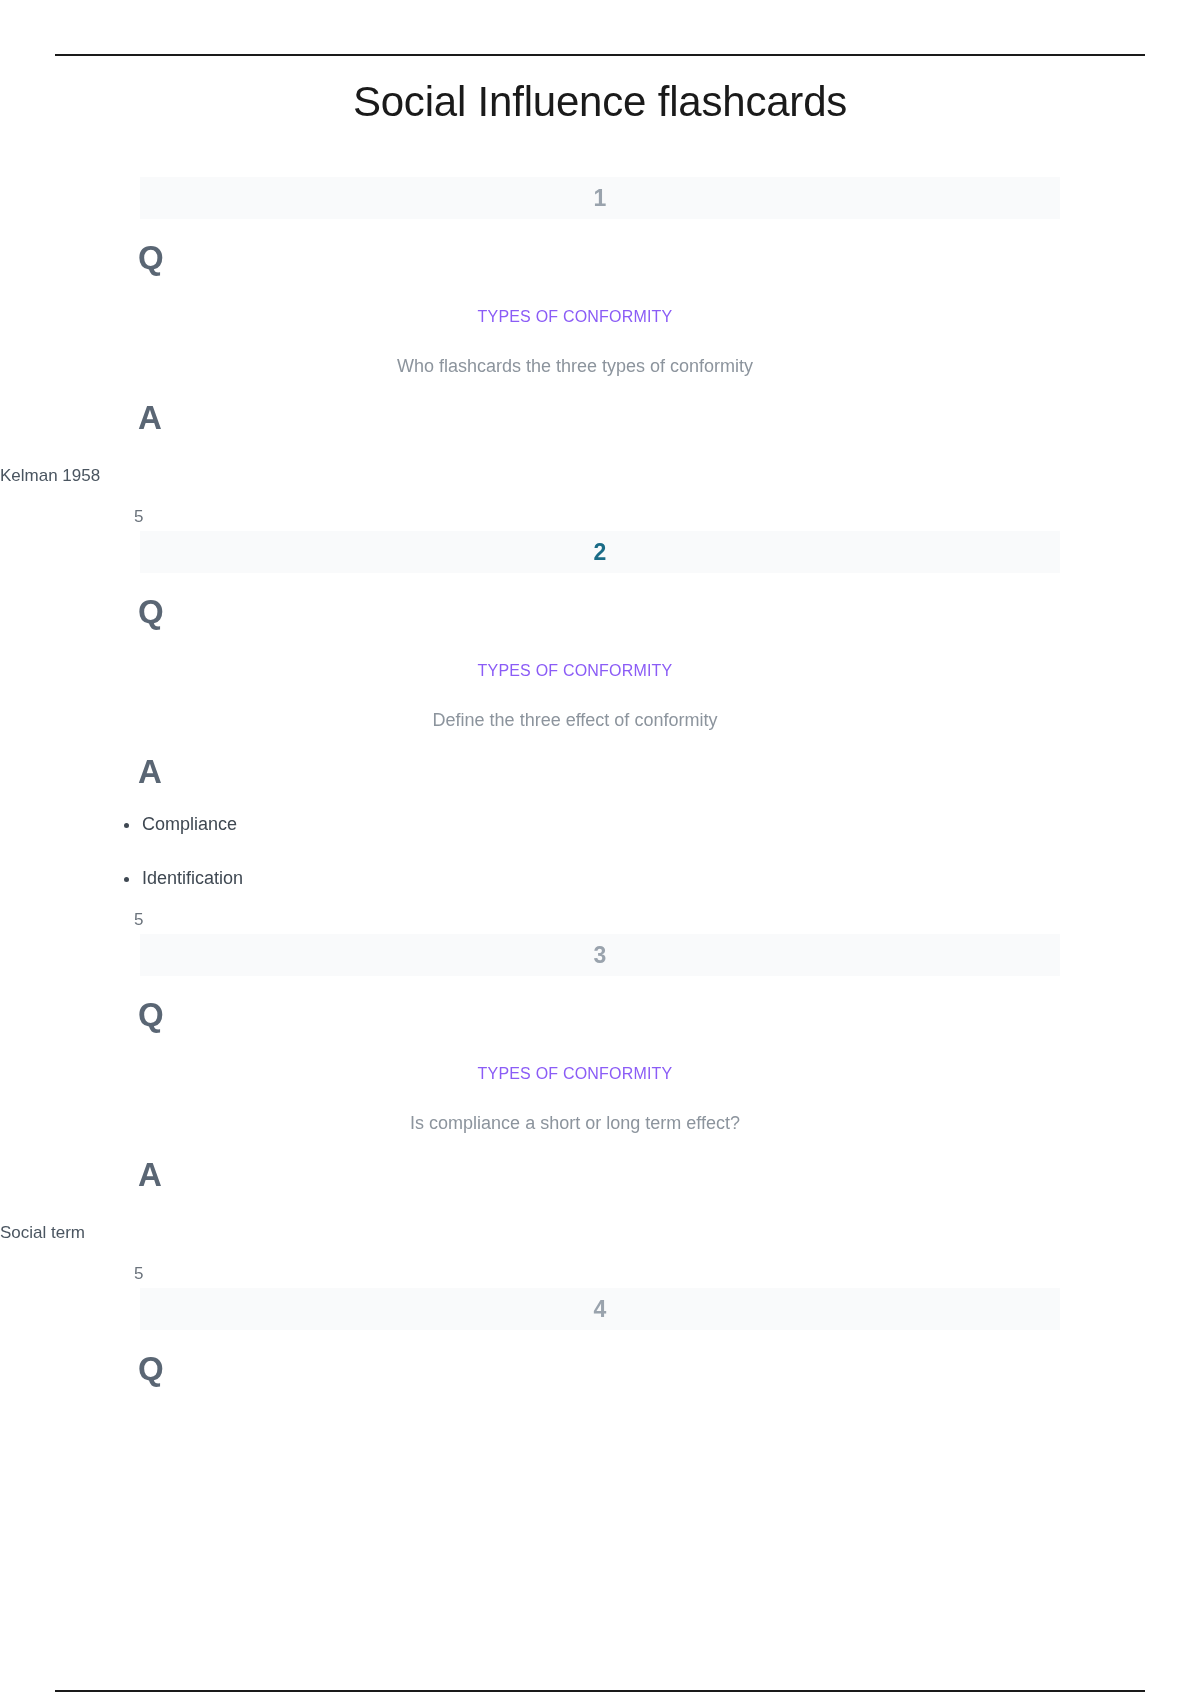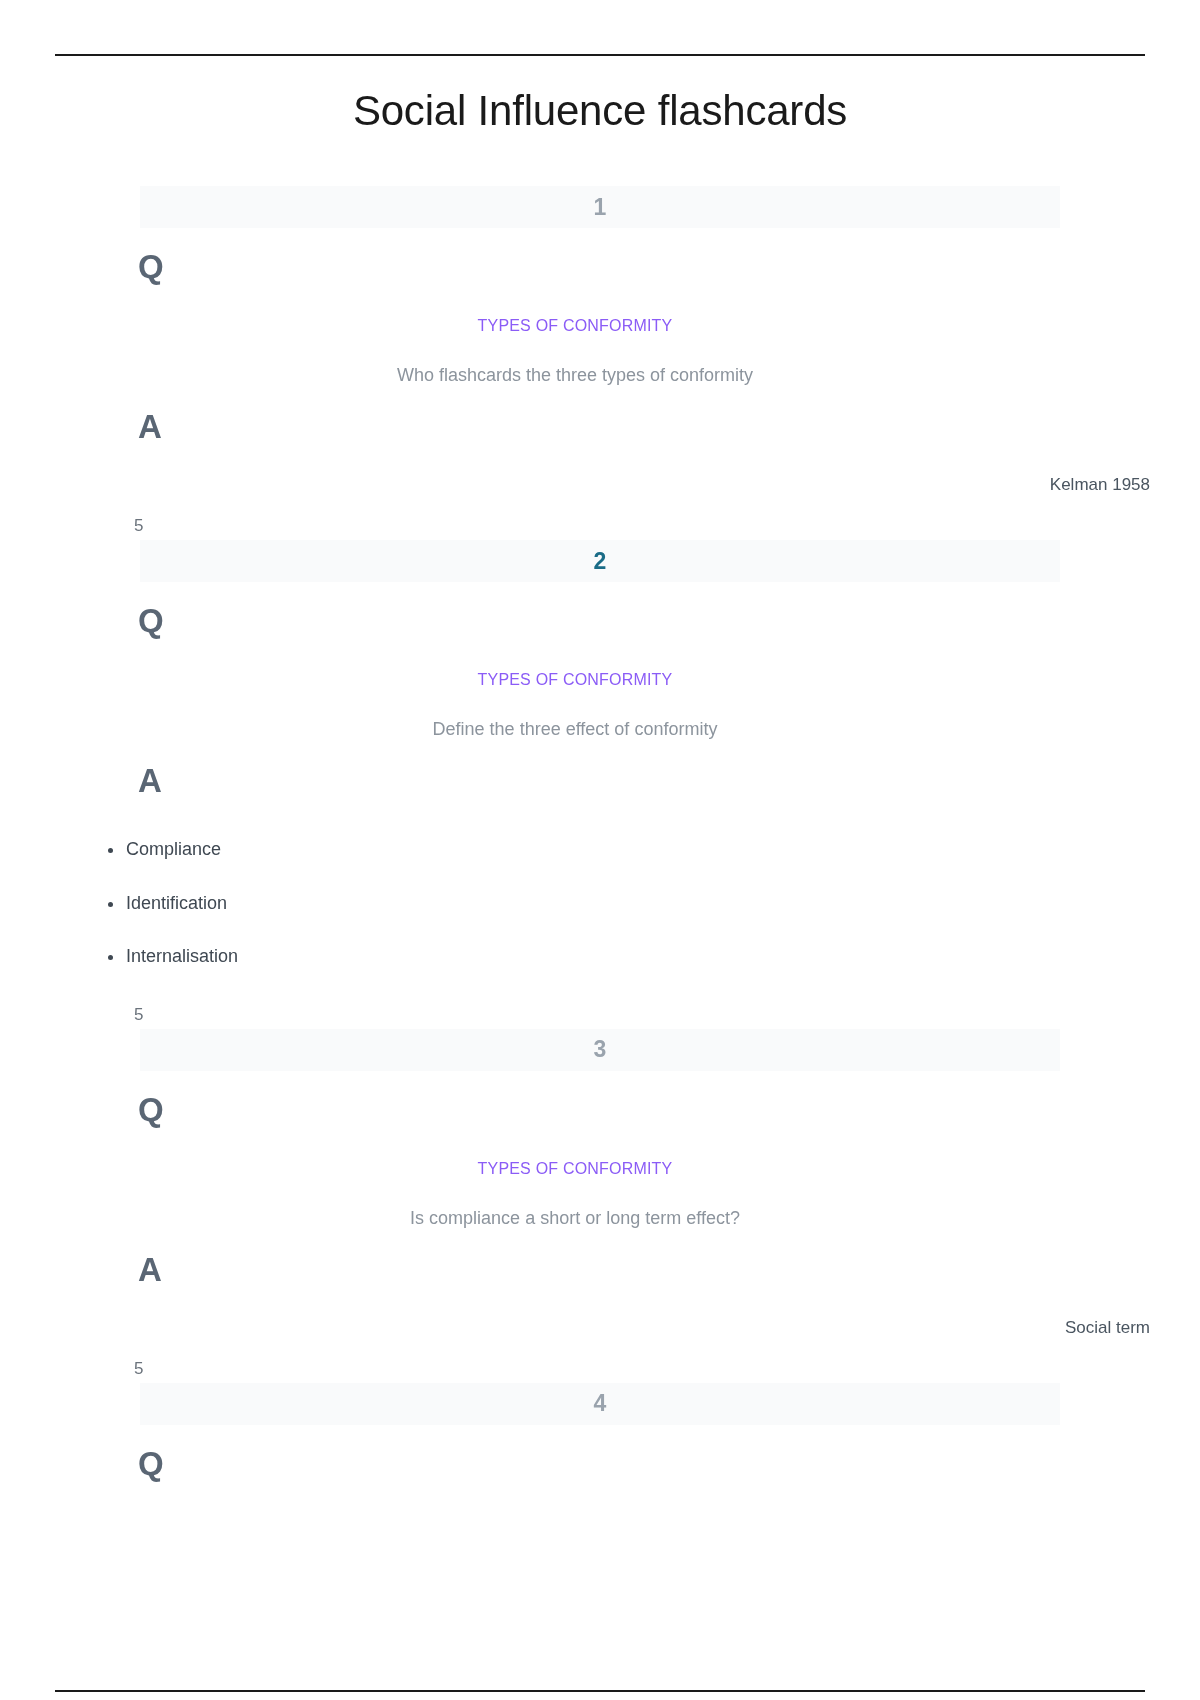--- a/index.html
+++ b/index.html
@@ -48,22 +48,22 @@
     top: 0;
     width: 1200px;
   }
 
   .doc-title {
     text-align: center;
     font-size: 42px;
     font-weight: 400;
     color: #1a1a1a;
     letter-spacing: -0.2px;
-    margin: 0;
-    padding-top: 88px;
+    margin: 12px;
+    padding-top: 67px;
     padding-bottom: 0;
     line-height: 1.1;
   }
 
   .cards {
     margin-top: 52px;
   }
 
   .card {
     position: relative;
@@ -113,30 +113,30 @@
 
   .question-text {
     text-align: center;
     font-size: 18px;
     color: #8c949d;
     padding-top: 30px;
     padding-right: 50px;
   }
 
   .answer-text {
-    text-align: right;
+    text-align: left;
     font-size: 17px;
     color: #4a5560;
     padding-top: 28px;
     padding-right: 50px;
   }
 
   .answer-list {
-    margin: 16px;
-    padding: 22px 0 0 88px;
+    margin: 0;
+    padding: 22px 0 0 120px;
     list-style: none;
   }
   .answer-list li {
     position: relative;
     font-size: 18px;
     color: #3f4852;
     padding-left: 22px;
     margin-bottom: 32px;
     line-height: 1.2;
   }
@@ -192,21 +192,20 @@
         <div class="card-number-band">
           <span class="card-number accent">2</span>
         </div>
         <div class="qa-letter">Q</div>
         <div class="topic-label">TYPES OF CONFORMITY</div>
         <div class="question-text">Define the three effect of conformity</div>
         <div class="qa-letter a-letter">A</div>
         <ul class="answer-list">
           <li>Compliance</li>
           <li>Identification</li>
-          <li>Internalisation</li>
         </ul>
         <div class="page-marker">5</div>
       </div>
 
       <div class="card">
         <div class="card-number-band">
           <span class="card-number">3</span>
         </div>
         <div class="qa-letter">Q</div>
         <div class="topic-label">TYPES OF CONFORMITY</div>

